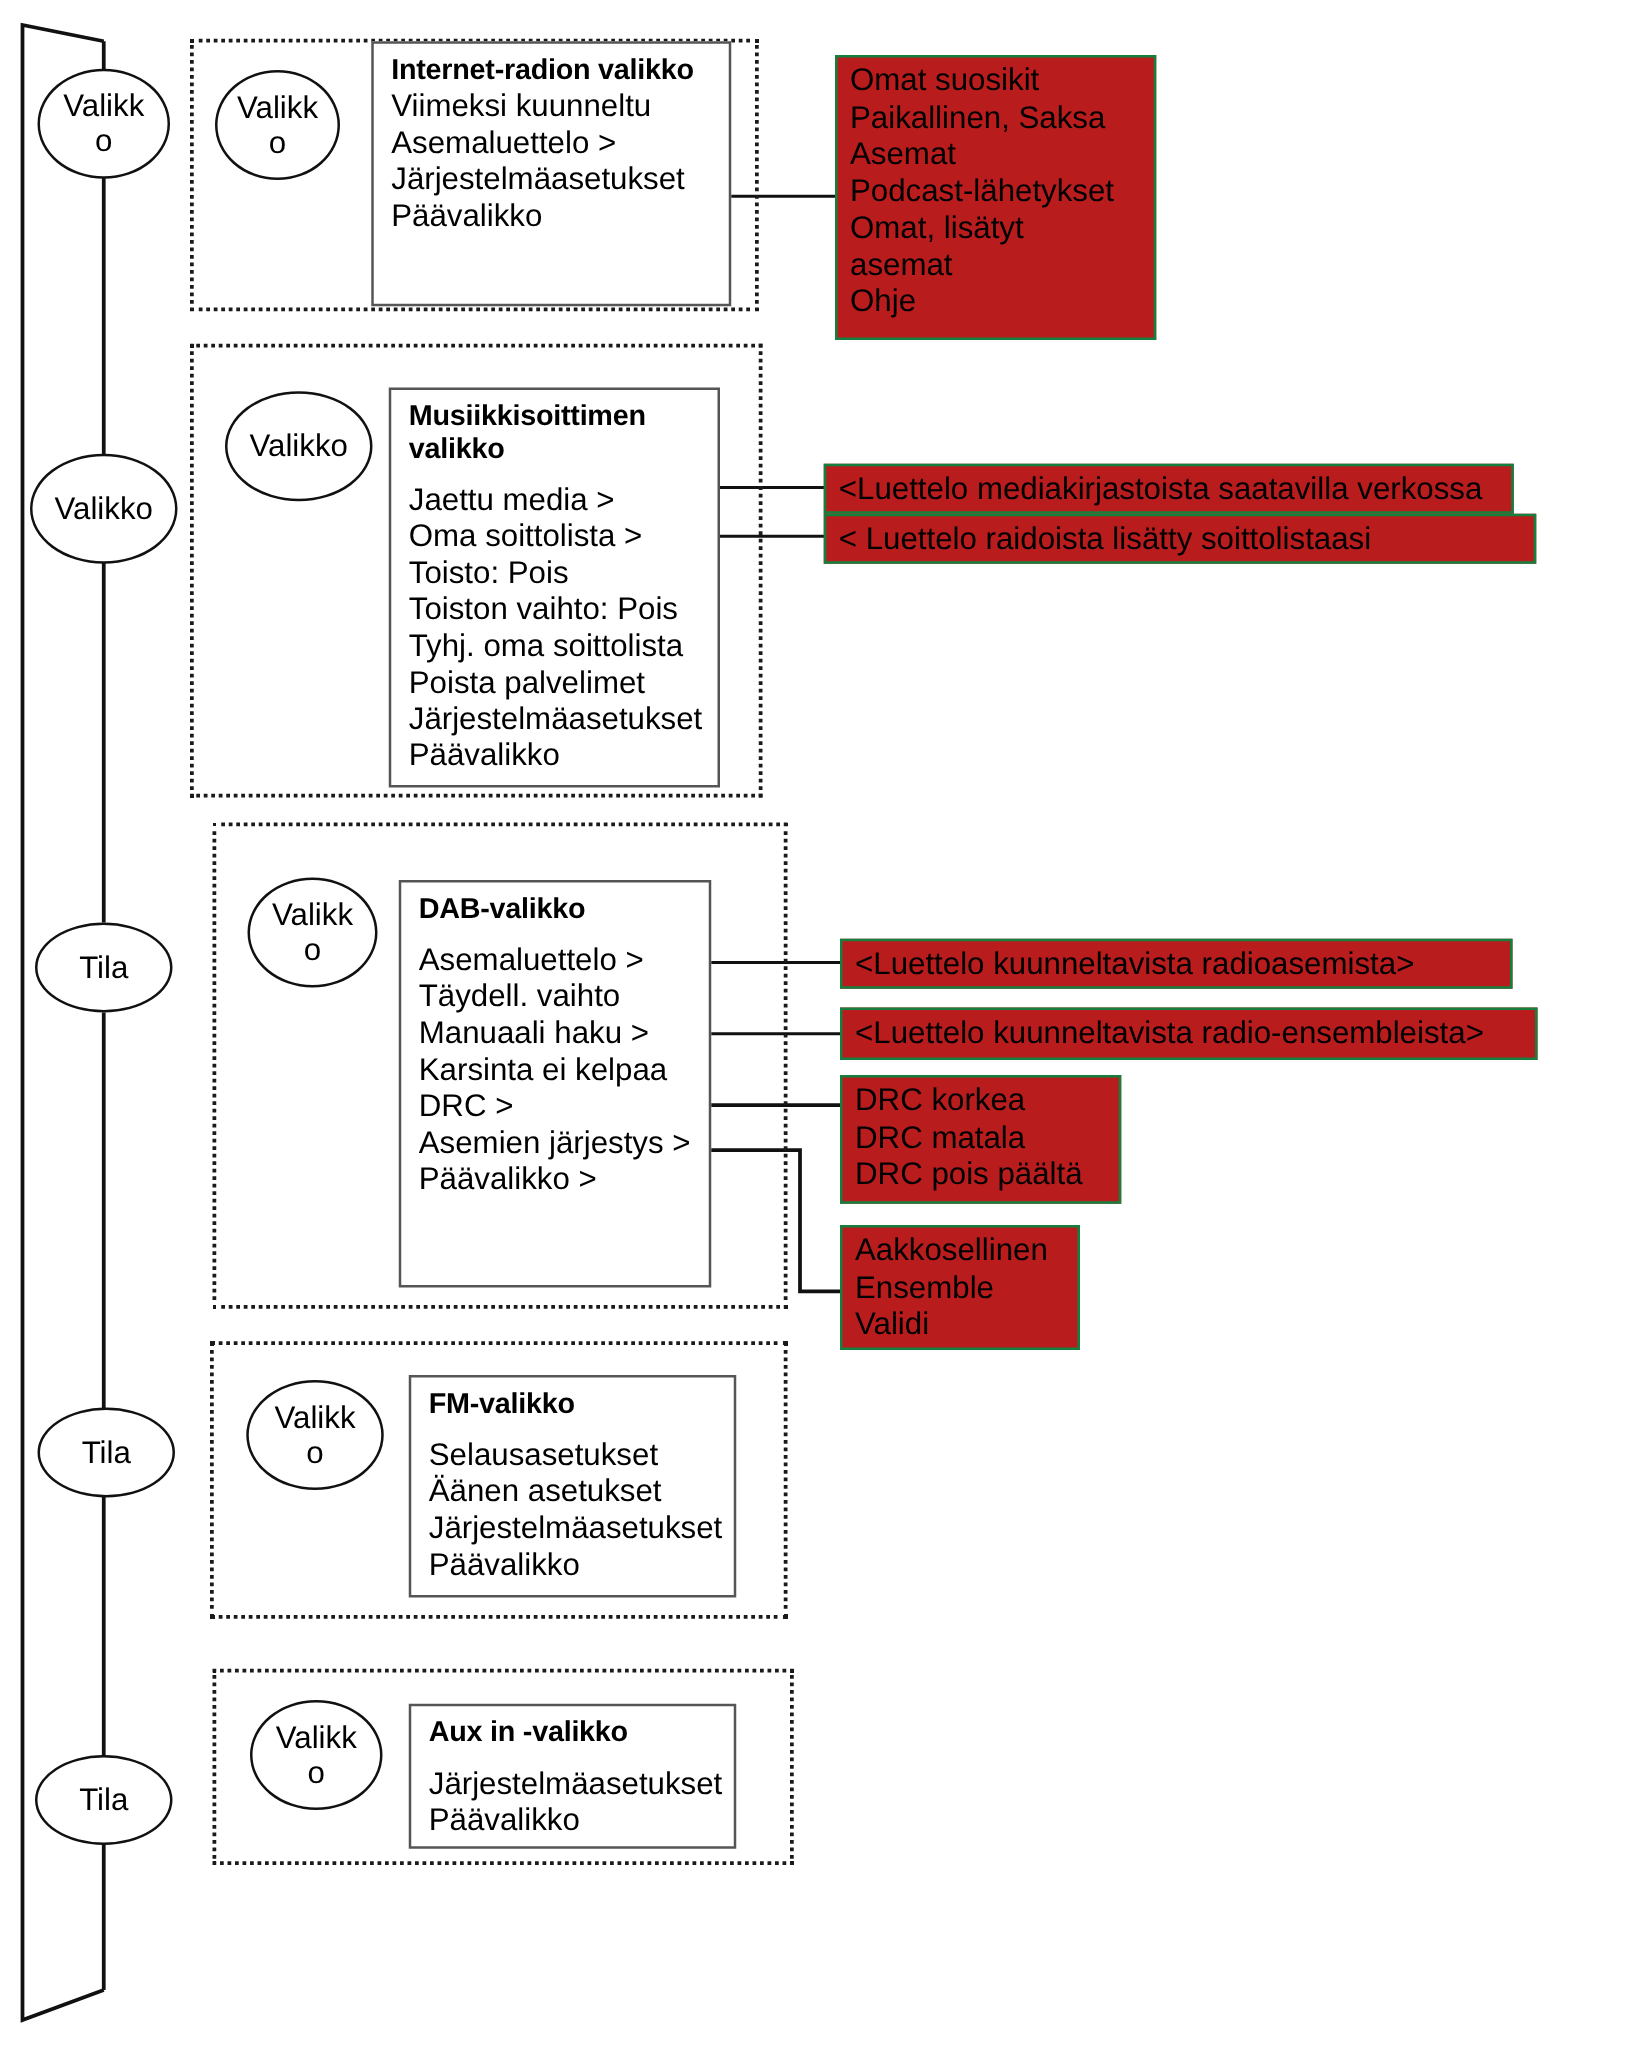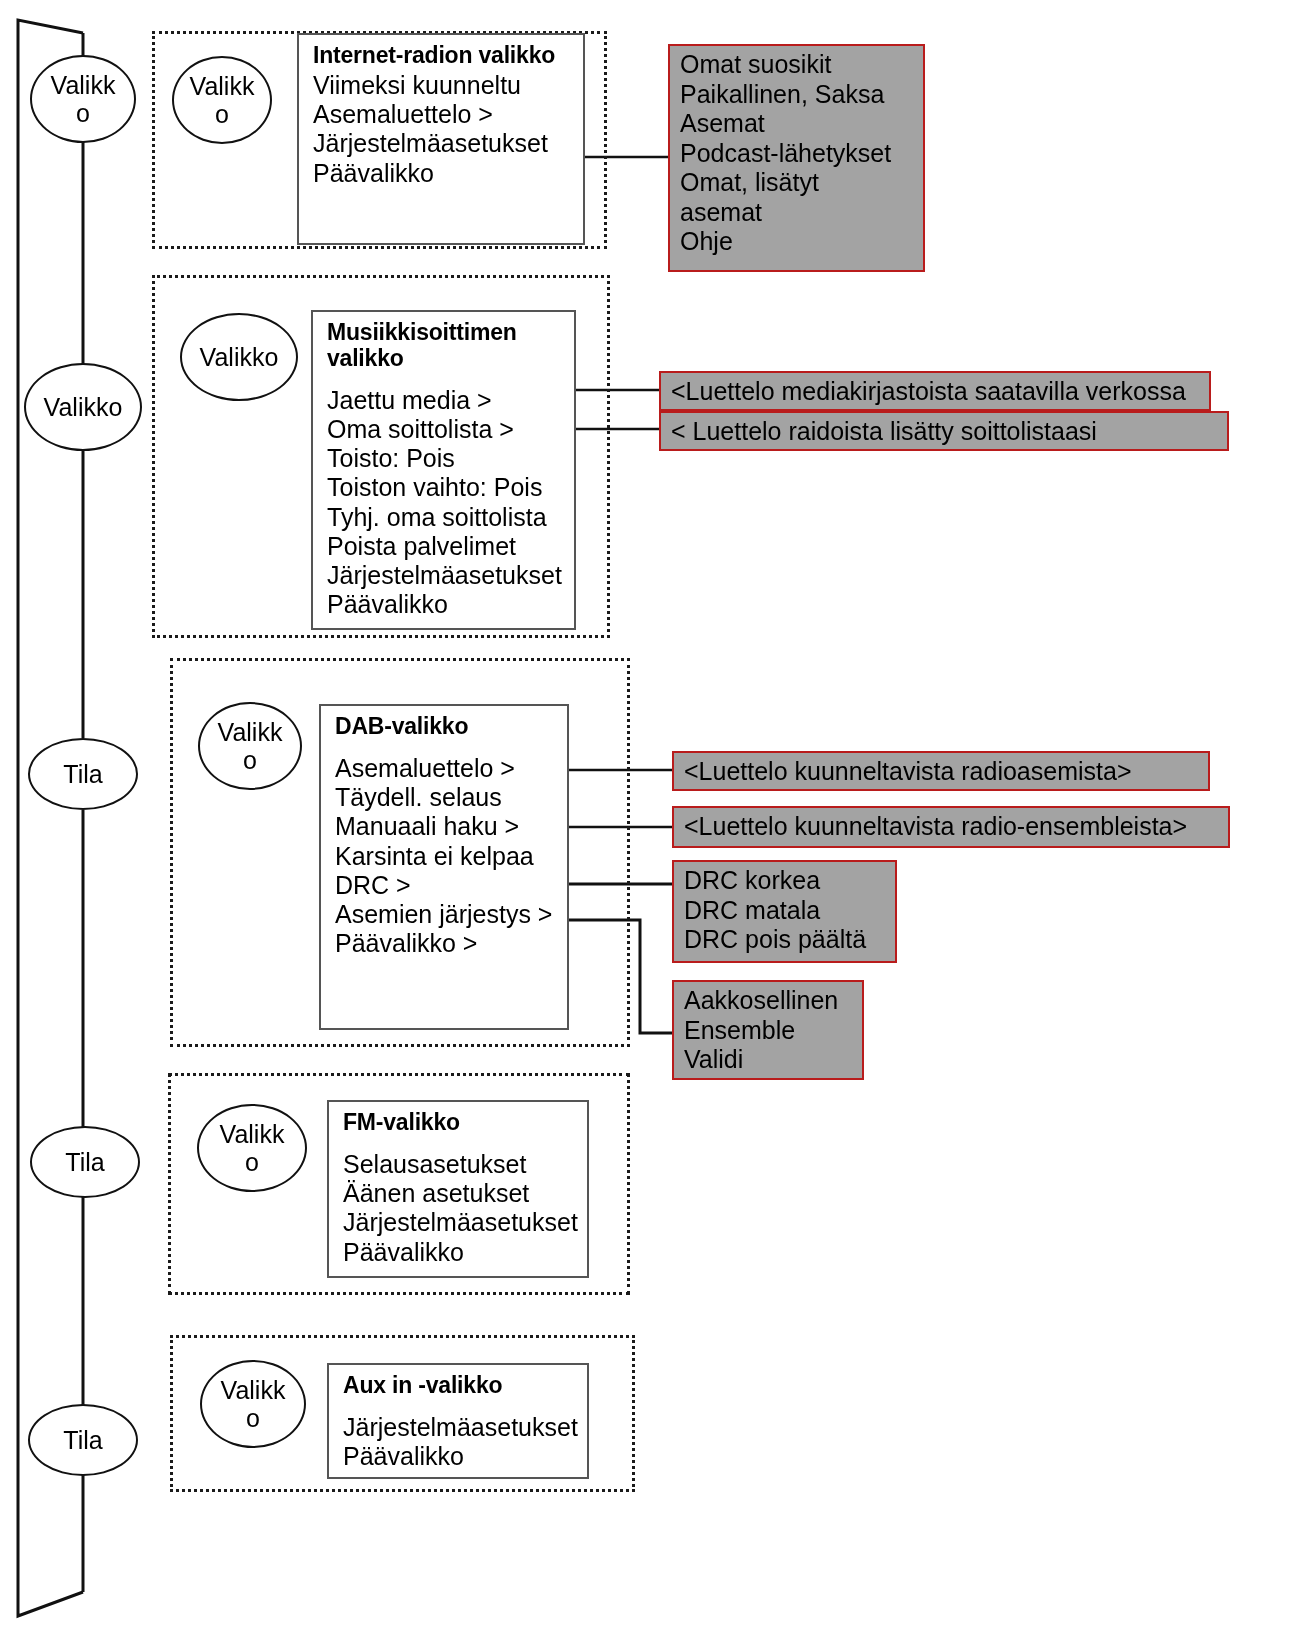--- a/index.html
+++ b/index.html
@@ -36,22 +36,22 @@
     font-size:25px;
     line-height:1.17;
     white-space:nowrap;
   }
   .menu-item.wrap{white-space:normal;}
   .menu-gap{height:12px;}
 
   
   .note-box{
     position:absolute;
-    border:2px solid #b91c1c;
-    background:#a3a3a3;
+    border:2px solid #15803d;
+    background:#b91c1c;
     box-sizing:border-box;
     padding:4px 8px 16px 10px;
   }
   .note-line{
     font-size:25px;
     line-height:1.18;
     white-space:nowrap;
   }
 
   
@@ -176,21 +176,21 @@
   <div class="state-group" style="left:170px;top:658px;width:460px;height:389px;"></div>
 
   <div class="ellipse" style="left:198px;top:702px;width:104px;height:88px;">
     <span>Valikko</span>
   </div>
 
   <div class="menu-panel" style="left:319px;top:704px;width:250px;height:326px;">
     <div class="menu-title">DAB-valikko</div>
     <div class="menu-gap"></div>
     <div class="menu-item">Asemaluettelo &gt;</div>
-    <div class="menu-item">Täydell. selaus</div>
+    <div class="menu-item">Täydell. vaihto</div>
     <div class="menu-item">Manuaali haku &gt;</div>
     <div class="menu-item">Karsinta ei kelpaa</div>
     <div class="menu-item">DRC &gt;</div>
     <div class="menu-item">Asemien järjestys &gt;</div>
     <div class="menu-item">Päävalikko &gt;</div>
   </div>
 
   <div class="note-box" style="left:672px;top:751px;width:538px;height:40px;">
     <div class="note-line">&lt;Luettelo kuunneltavista radioasemista&gt;</div>
   </div>

